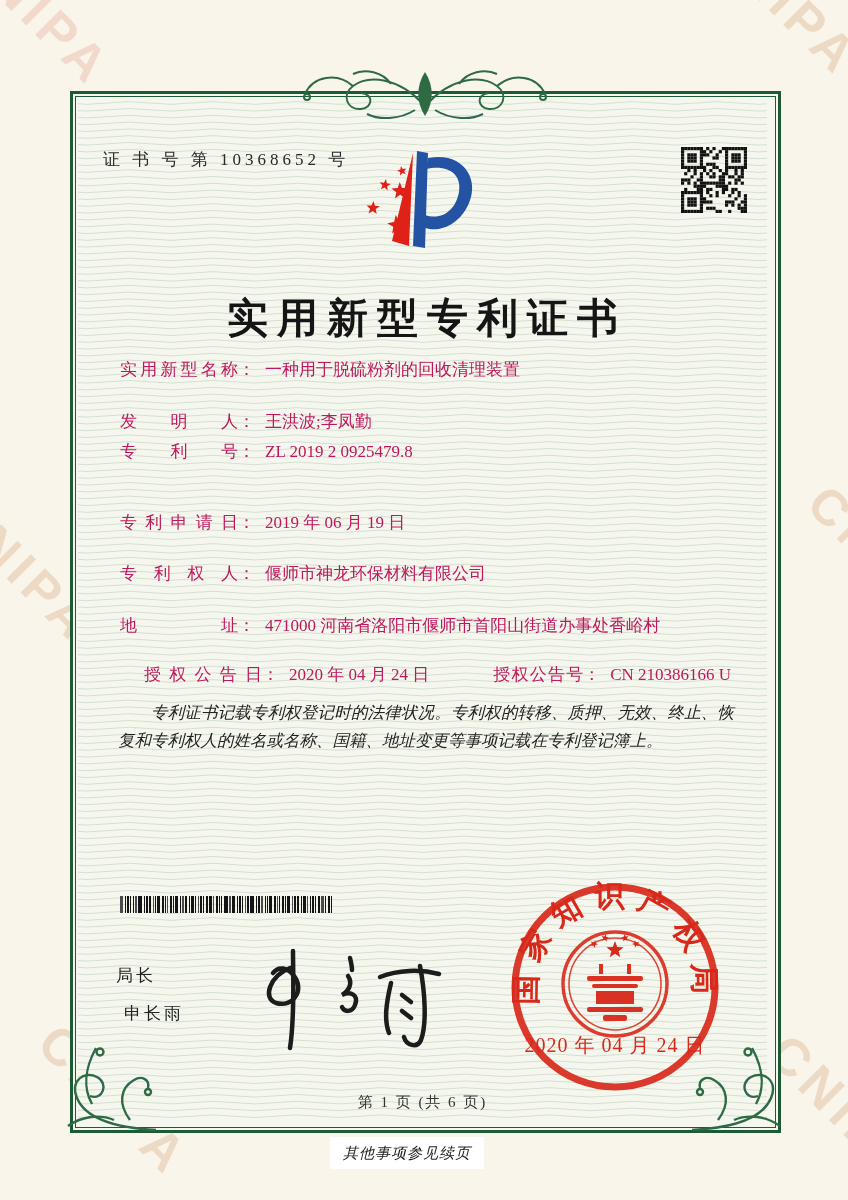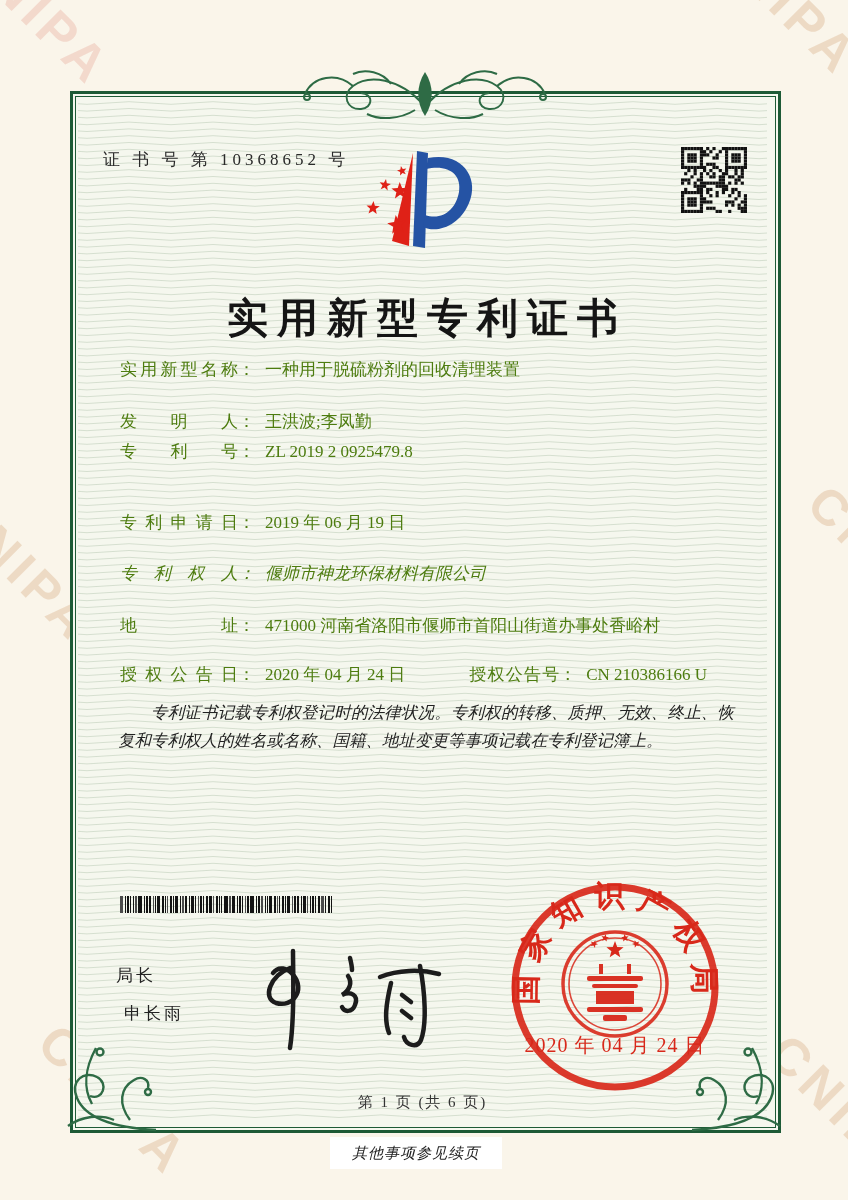--- a/index.html
+++ b/index.html
@@ -25,21 +25,21 @@
   .ornament-corner.right{left:688px;top:1038px;transform:scaleX(-1);}
 
   
   .cert-no{position:absolute;left:103px;top:148px;font-size:17px;color:#2a2a2a;letter-spacing:4px;}
   #logo{position:absolute;left:352px;top:138px;width:135px;height:118px;}
   #qr{position:absolute;left:681px;top:147px;width:66px;height:66px;}
   .title{position:absolute;left:70px;top:254px;width:705px;text-align:center;
          font-size:41px;font-weight:700;color:#151515;letter-spacing:9px;text-indent:9px;margin-top:37px;}
 
   
-  .frow{position:absolute;left:120px;width:630px;font-size:17px;color:#4d7c0f;white-space:nowrap;}
+  .frow{position:absolute;left:120px;width:630px;font-size:17px;color:#be185d;white-space:nowrap;}
   .flabel{display:inline-block;width:104px;text-align:justify;text-align-last:justify;vertical-align:top;}
   .colon{margin-right:10px;}
   .fgroup2{display:inline-block;margin-left:64px;}
   .fgroup2 .flabel{width:90px;}
 
   
   .body-text{position:absolute;left:118px;top:699px;width:616px;font-size:16.5px;line-height:27.5px;
              color:#222;font-style:italic;}
   .body-text p{margin:0;text-indent:2em;text-align:justify;}
 
@@ -49,21 +49,21 @@
   .director-name{position:absolute;left:124px;top:1002px;font-size:17px;letter-spacing:3px;color:#222;}
   #signature{position:absolute;left:252px;top:946px;width:205px;height:108px;}
 
   #seal{position:absolute;left:508px;top:880px;width:214px;height:214px;}
   .seal-date{position:absolute;left:520px;top:1032px;width:190px;text-align:center;
              font-size:20px;color:#d8281a;letter-spacing:1px;white-space:nowrap;}
 
   .page-indicator{position:absolute;left:70px;top:1093px;width:705px;text-align:center;
                   font-size:15px;color:#333;letter-spacing:2px;}
 
-  .note-box{position:absolute;left:330px;top:1137px;width:172px;height:32px;background:#ffffff;
+  .note-box{position:absolute;left:330px;top:1137px;width:154px;height:32px;background:#ffffff;
             display:flex;align-items:center;justify-content:center;font-size:15px;font-style:italic;color:#222;
             letter-spacing:1px;}
 </style>
 </head>
 <body>
 
 <div class="page">
 
   <div class="wm pink" style="left:-58px;top:-20px;font-size:52px;">CNIPA</div>
   <div class="wm tan" style="left:690px;top:-30px;font-size:52px;">CNIPA</div>
@@ -513,27 +513,27 @@
   </div>
   <div class="frow" style="top:410px;">
     <span class="flabel" style="width:118px">发明人</span><span class="colon">：</span><span>王洪波;李凤勤</span>
   </div>
   <div class="frow" style="top:440px;">
     <span class="flabel" style="width:118px">专利号</span><span class="colon">：</span><span>ZL 2019 2 0925479.8</span>
   </div>
   <div class="frow" style="top:511px;">
     <span class="flabel" style="width:118px">专利申请日</span><span class="colon">：</span><span>2019 年 06 月 19 日</span>
   </div>
-  <div class="frow" style="top:562px;font-style:italic;">
+  <div class="frow" style="top:562px;">
     <span class="flabel" style="width:118px">专利权人</span><span class="colon">：</span><span>偃师市神龙环保材料有限公司</span>
   </div>
   <div class="frow" style="top:614px;">
     <span class="flabel" style="width:118px">地址</span><span class="colon">：</span><span>471000 河南省洛阳市偃师市首阳山街道办事处香峪村</span>
   </div>
-  <div class="frow" style="top:663px;">
+  <div class="frow" style="top:663px;margin-left:24px;">
     <span class="flabel" style="width:118px">授权公告日</span><span class="colon">：</span><span>2020 年 04 月 24 日</span><span class="fgroup2"><span class="flabel">授权公告号</span><span class="colon">：</span><span>CN 210386166 U</span></span>
   </div>
 
   <div class="body-text">
     <p>专利证书记载专利权登记时的法律状况。专利权的转移、质押、无效、终止、恢复和专利权人的姓名或名称、国籍、地址变更等事项记载在专利登记簿上。</p>
   </div>
 
   <svg id="barcode" viewBox="0 0 216 17" preserveAspectRatio="none">
       <rect x="0" y="0" width="3" height="17" fill="#4a4a4a"></rect>
       <rect x="5" y="0" width="1" height="17" fill="#141414"></rect>

